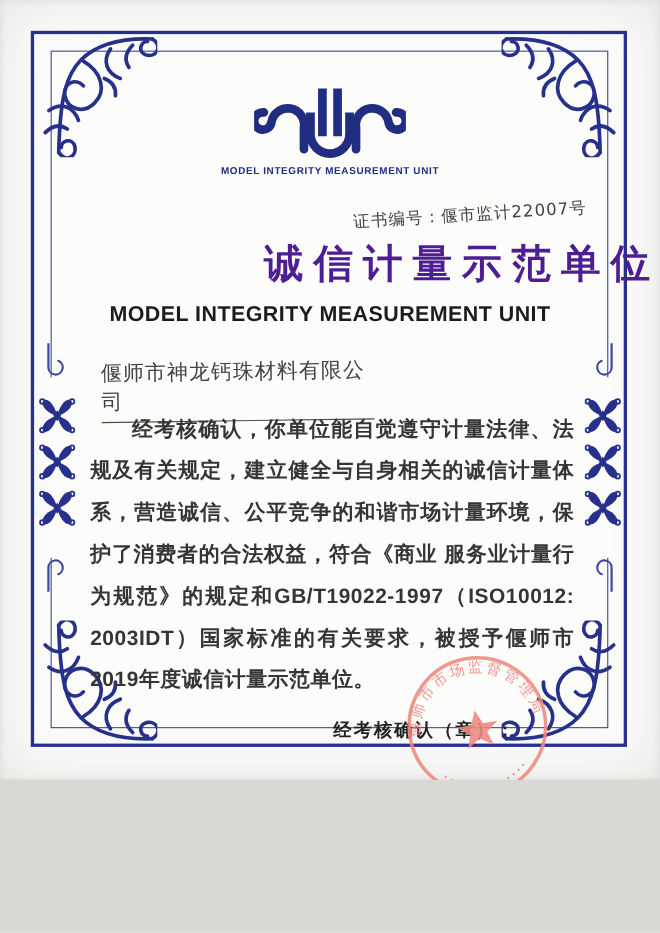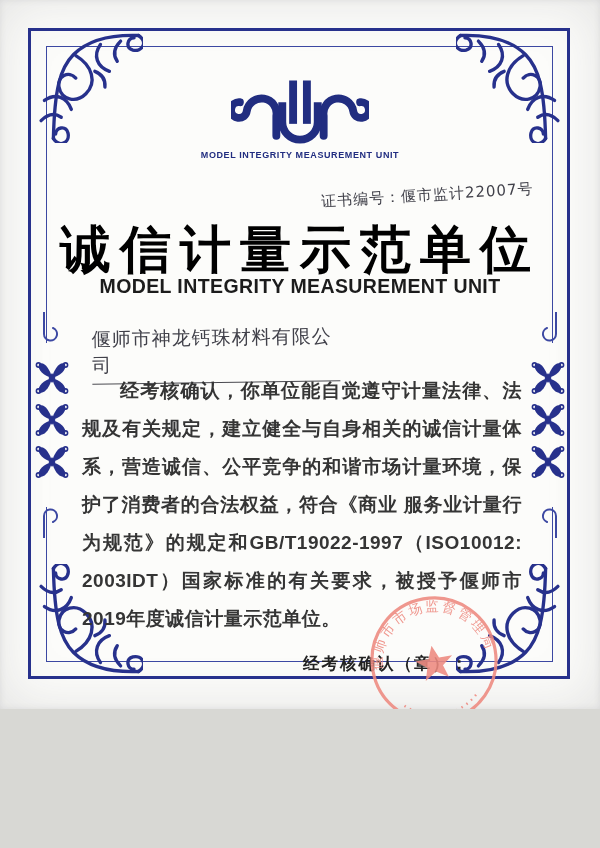--- a/index.html
+++ b/index.html
@@ -25,23 +25,23 @@
   .hook.l{left:38px;} .hook.r{right:38px;transform:scaleX(-1);}
   .hook.bot{transform:scaleY(-1);} .hook.r.bot{transform:scale(-1,-1);}
   
   .logo{position:absolute;left:231px;top:74px;width:138px;height:80px;color:#212d80;}
   .logo-wordmark{position:absolute;left:0;right:0;top:150px;text-align:center;
          font-size:9px;font-weight:bold;letter-spacing:.6px;color:#212d80;}
   
   .handwriting{color:#41414a;font-family:"DejaVu Sans",sans-serif;}
   .cert-no{position:absolute;right:66px;top:186px;font-size:15px;letter-spacing:1px;
          transform:rotate(-3.5deg);}
-  .title-cn{position:absolute;left:0;right:0;top:216px;text-align:center;
+  .title-cn{position:absolute;left:0;right:0;top:216px;text-align:right;
          font-family:"Liberation Serif","DejaVu Serif",serif;font-weight:bold;
-         font-size:51px;letter-spacing:9px;color:#000000;white-space:nowrap;}
+         font-size:36px;letter-spacing:9px;color:#4c1d95;white-space:nowrap;}
   .title-en{position:absolute;left:0;right:0;top:275px;text-align:center;
          font-size:19.5px;font-weight:bold;letter-spacing:.4px;color:#1c1c1c;}
   .awardee{position:absolute;left:92px;top:325px;width:248px;font-size:19px;
          letter-spacing:1px;padding-bottom:5px;border-bottom:1.6px solid #4a4a50;
          transform:rotate(-.8deg);}
   .body-text{position:absolute;left:82px;top:372px;width:440px;font-size:19px;
          line-height:38px;text-align:justify;text-indent:2em;color:#353535;
          font-weight:600;letter-spacing:.5px;}
   .issuer{position:absolute;left:303px;top:653px;font-size:16.5px;font-weight:600;
          letter-spacing:2px;color:#222;}

